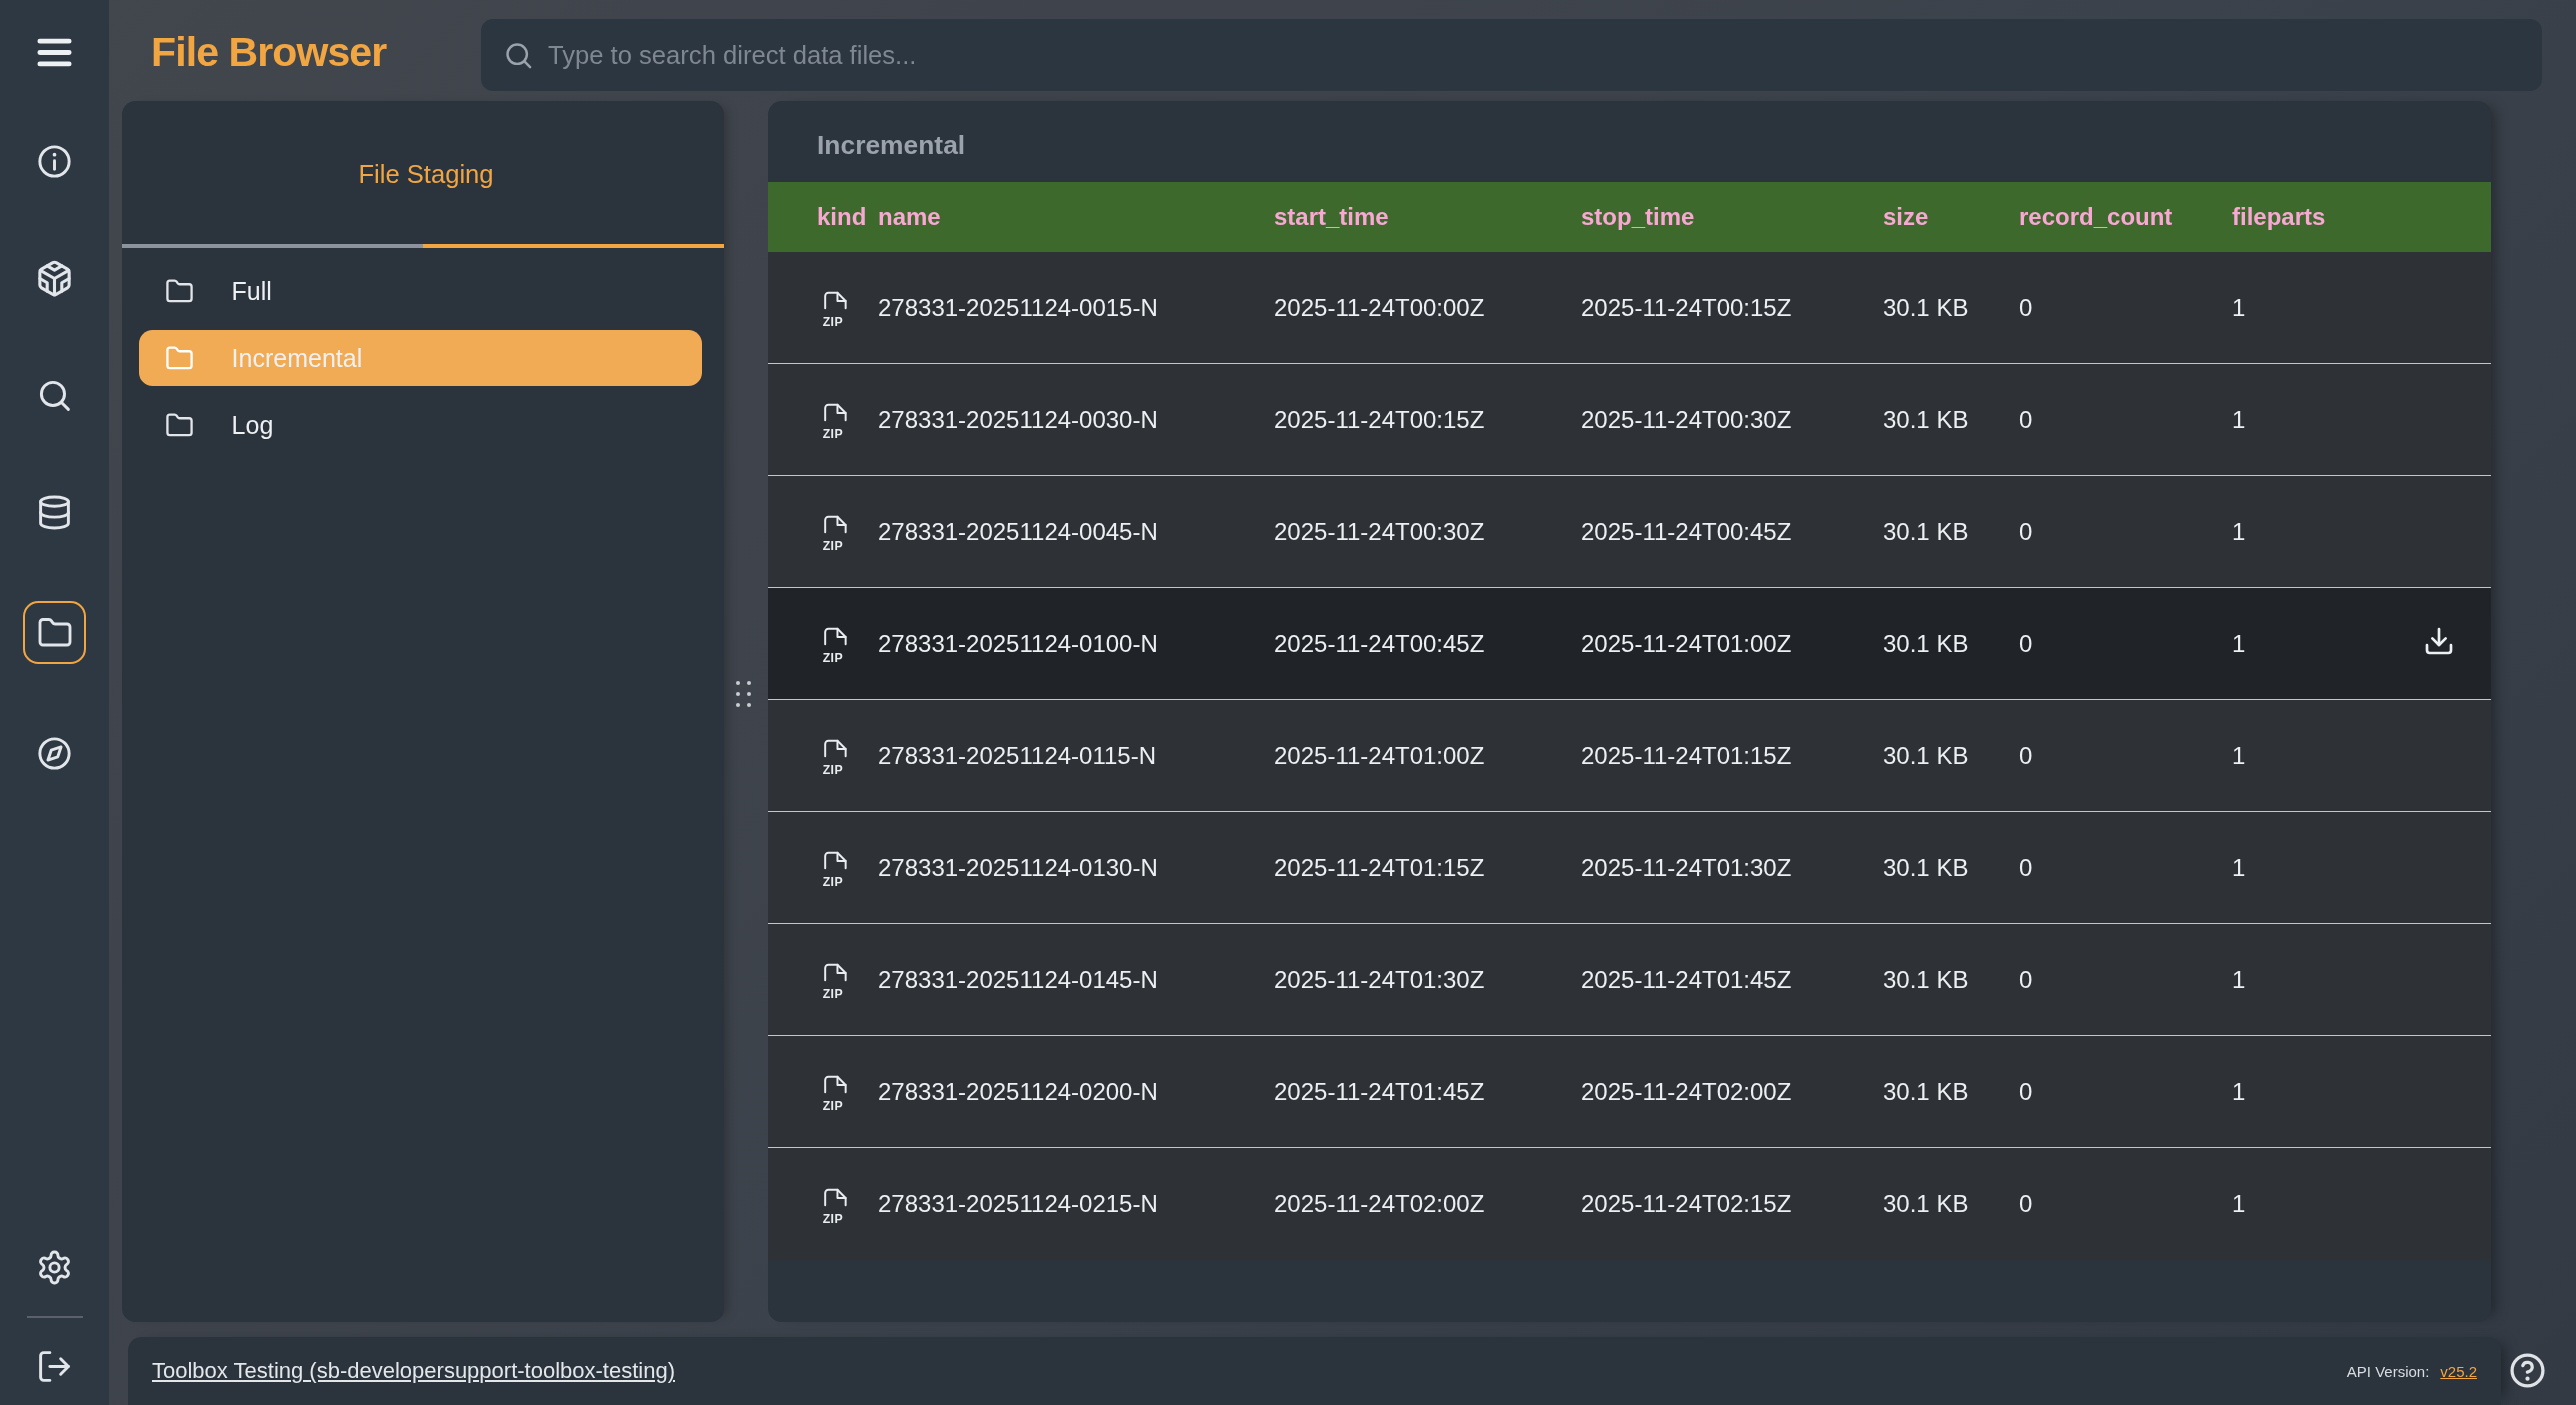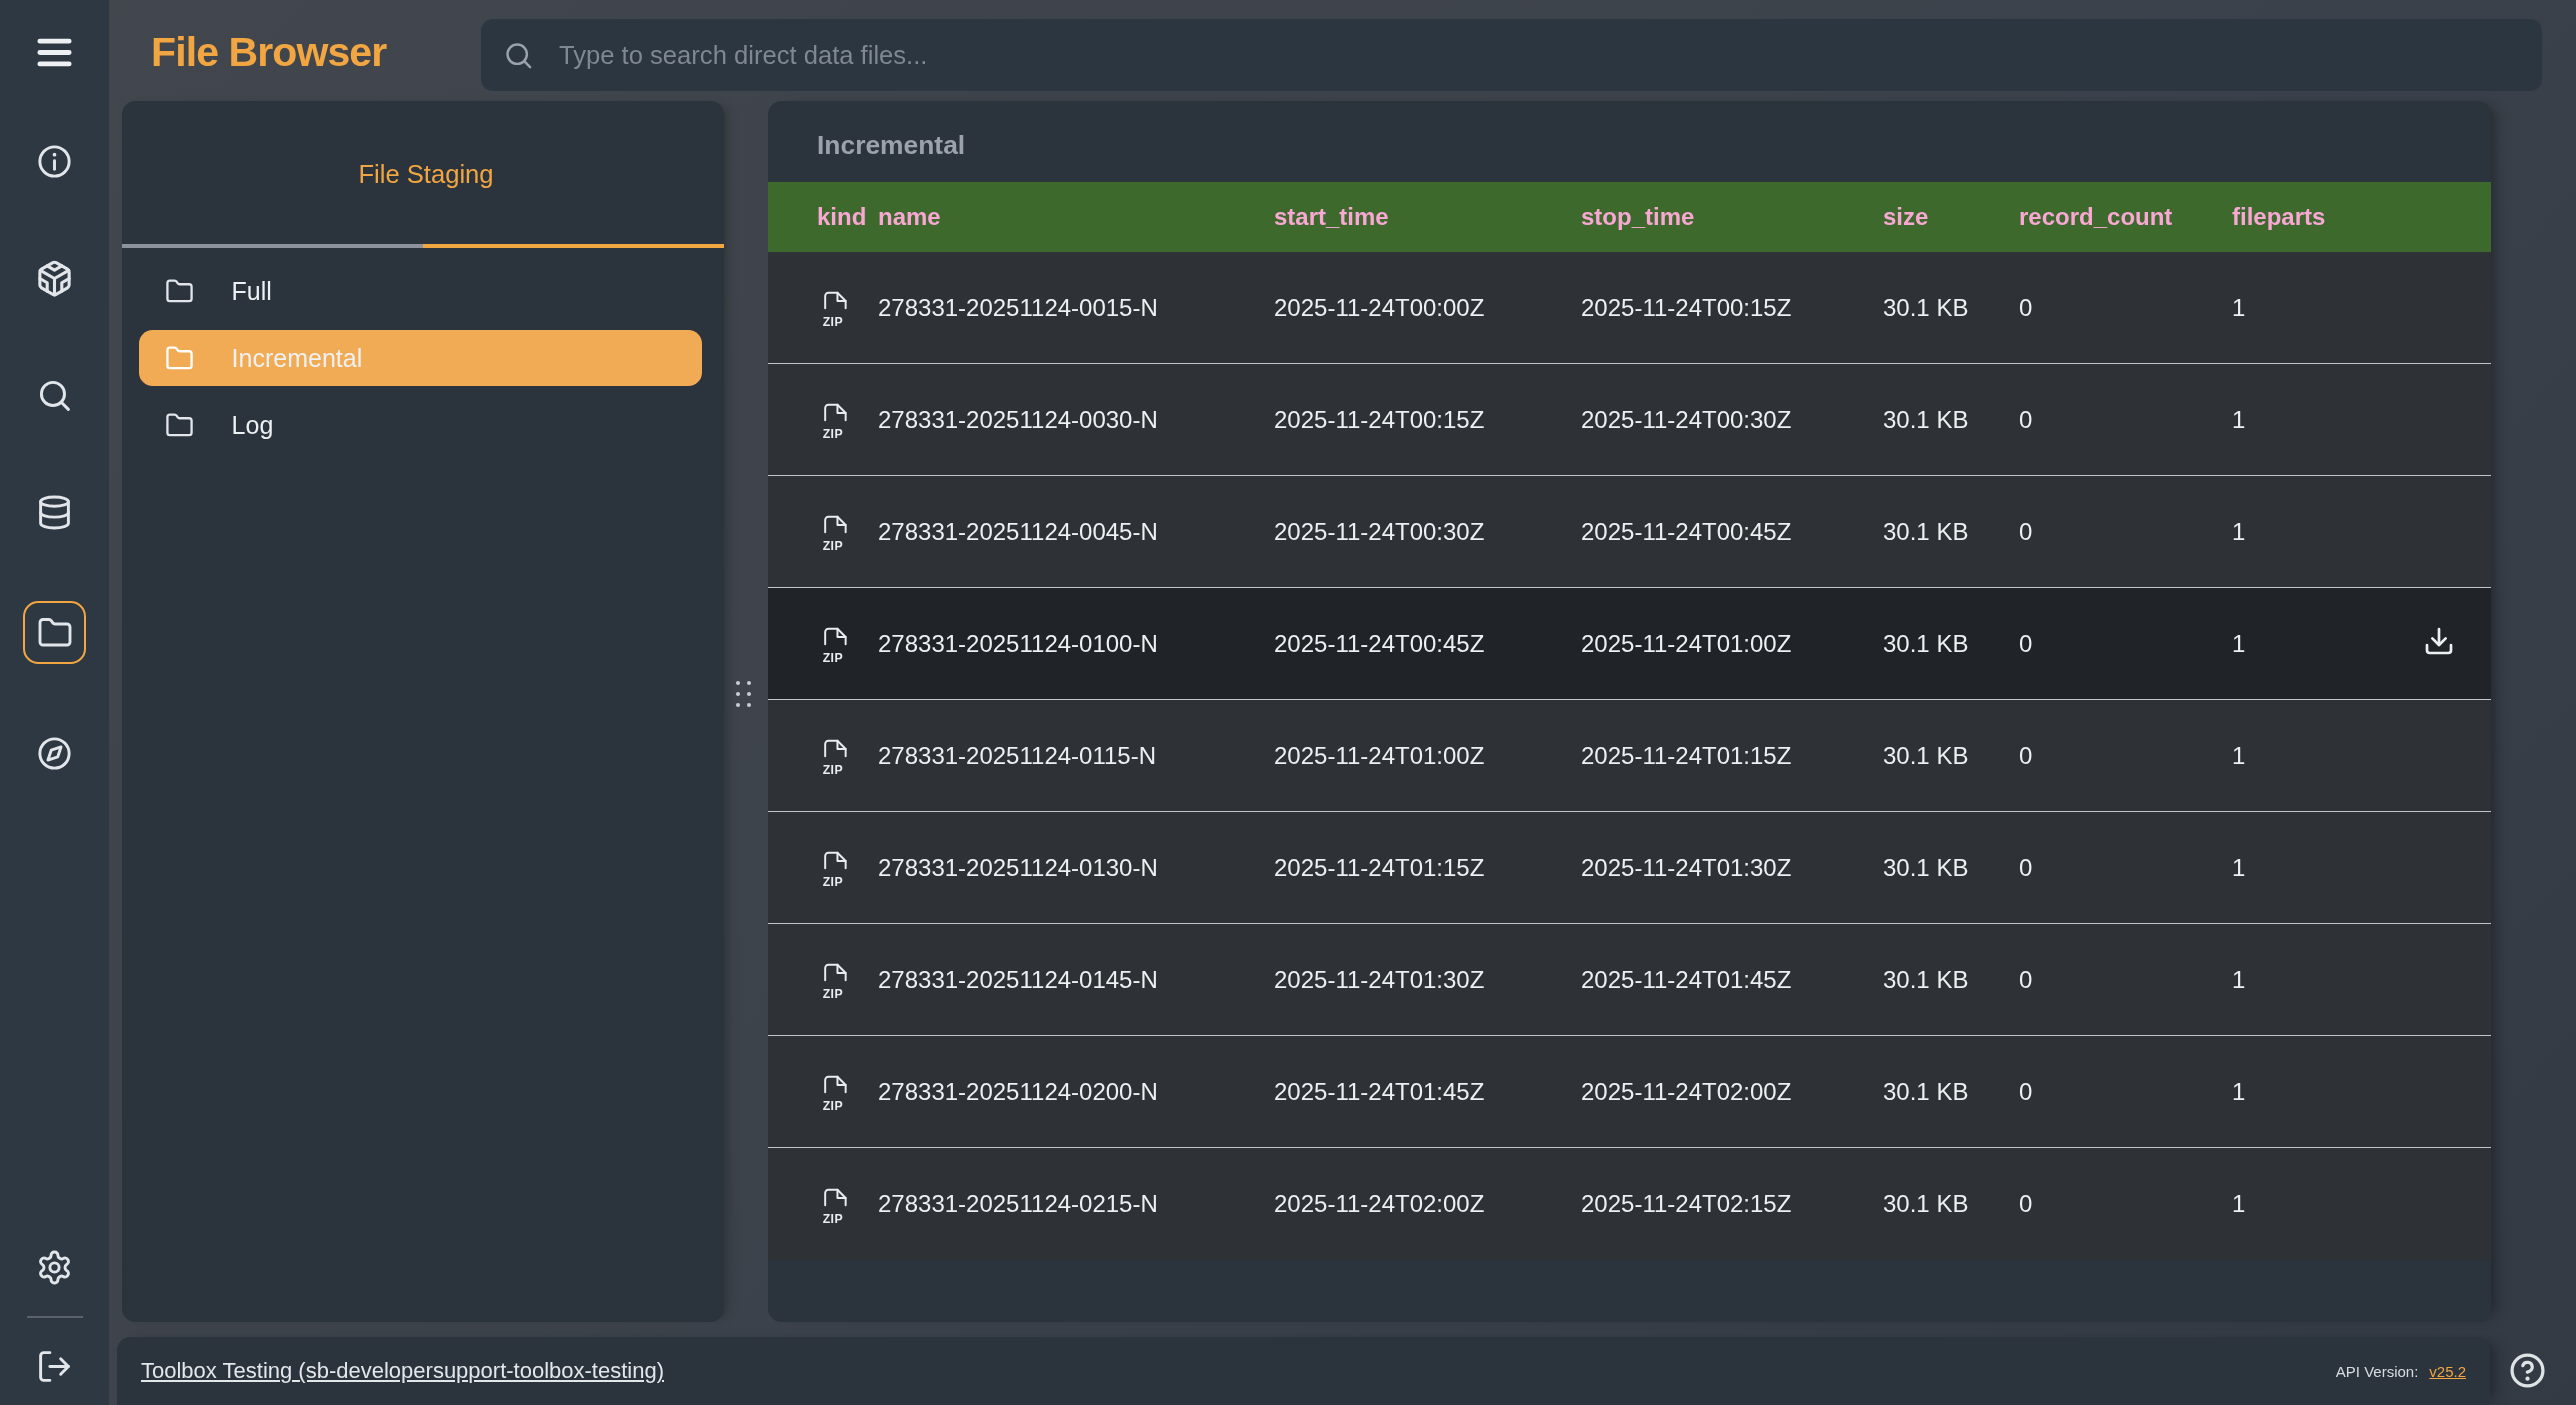--- a/index.html
+++ b/index.html
@@ -25,21 +25,21 @@
   .rail-bottom .rail-btn:last-child { margin-bottom:12px; }
 
   
   .page-title { position:absolute; left:151px; top:29px; font-size:41px; font-weight:bold;
                 letter-spacing:-0.9px; color:#f2a642; }
   .searchbox { position:absolute; left:481px; top:19px; width:2061px; height:72px;
                background:#2c3640; border-radius:12px; display:flex; align-items:center; }
   .searchbox svg { margin-left:22px; }
   .searchbox input { flex:1; background:transparent; border:none; outline:none;
                      font-family:"Liberation Sans",sans-serif; font-size:25.6px; color:#e8ecef;
-                     margin-left:25px; margin-right:25.6px; }
+                     margin-left:14px; margin-right:25.6px; }
   .searchbox input::placeholder { color:#7e8792; }
 
   
   .left-panel { position:absolute; left:122px; top:101px; width:602px; height:1221px;
                 background:#2b333d; border-radius:13.6px;
                 box-shadow:8.5px 0 12px -6.8px rgba(0,0,0,.28); }
   .tabs { height:147px; display:flex; position:relative; }
   .tab { flex:1; display:flex; align-items:center; justify-content:center;
          font-size:25.6px; font-weight:500; color:#f2a642; cursor:pointer; background:none; border:none;
          font-family:"Liberation Sans",sans-serif;margin-left:6px; }
@@ -65,21 +65,21 @@
            padding-left:49px; align-items:center; }
   .thead { height:70px; background:#3e692c; color:#f9a8d4; font-size:24px; font-weight:bold; }
   .trow { height:112px; background:#2e3237; font-size:24px; color:#edf0f2;
           border-bottom:1.7px solid #c3c7cb; cursor:default; }
   .trow:last-child { border-bottom:none; }
   .trow.highlighted { background:#202428; }
   .zip-text { font:bold 15px "Liberation Sans",sans-serif; fill:#e9edf0; letter-spacing:.5px; }
   .download-btn { background:none; border:none; cursor:pointer; margin-left:29px; }
 
   
-  .footer { position:absolute; left:117px; top:1337px; width:2373px; height:68px;
+  .footer { position:absolute; left:128px; top:1337px; width:2373px; height:68px;
             background:#2b333d; border-radius:13.6px 13.6px 0 0; display:flex; align-items:center;
             justify-content:space-between; padding:0 24px;
             box-shadow:10.2px 0 13.6px -6.8px rgba(0,0,0,.35); }
   .workspace-link { font-size:22px; color:#e3e7ea; text-decoration:underline; cursor:pointer;
                     background:none; border:none; font-family:"Liberation Sans",sans-serif; }
   .api-version { font-size:15px; color:#d9dde0; }
   .api-version a { color:#f2a642; text-decoration:underline; cursor:pointer; margin-left:6.8px; }
   .help-btn { position:absolute; left:2508px; top:1351px; width:39px; height:39px;
               background:none; border:none; cursor:pointer; }
 </style>

